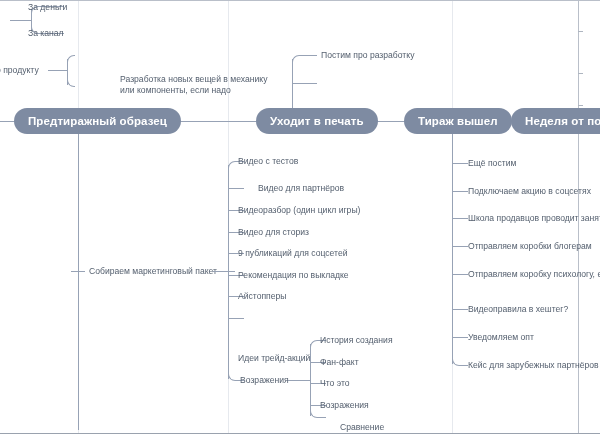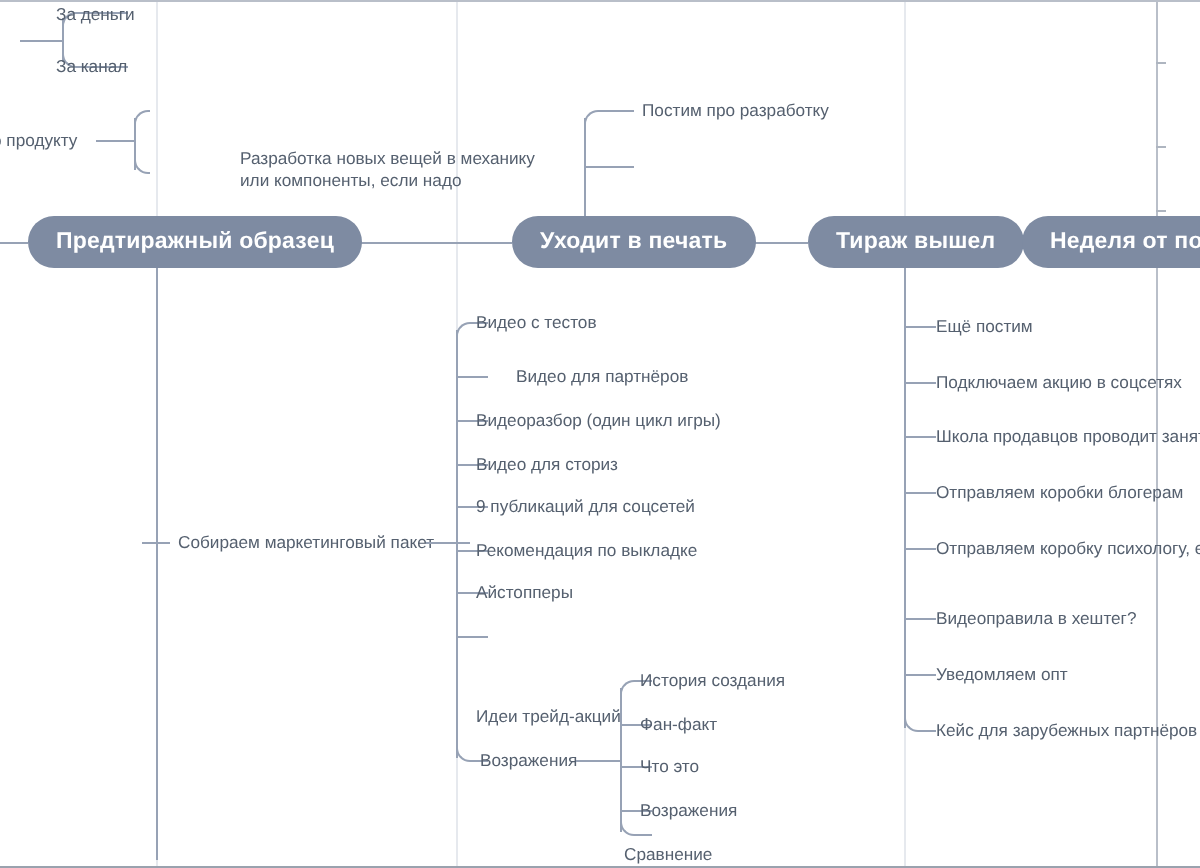--- a/index.html
+++ b/index.html
@@ -133,21 +133,21 @@
   <div class="h" style="left:317px; top:339px; width:9px;"></div>
   <div class="h" style="left:310px; top:361px; width:16px;"></div>
   <div class="h" style="left:310px; top:382px; width:16px;"></div>
   <div class="h" style="left:310px; top:404px; width:16px;"></div>
   <div class="h" style="left:317px; top:416px; width:9px;"></div>
 
   <div class="leaf" style="left:320px; top:334px;">История создания</div>
   <div class="leaf" style="left:320px; top:356px;">Фан-факт</div>
   <div class="leaf" style="left:320px; top:377px;">Что это</div>
   <div class="leaf" style="left:320px; top:399px;">Возражения</div>
-  <div class="leaf" style="left:312px; top:421px;text-align:right;">Сравнение</div>
+  <div class="leaf" style="left:340px; top:421px;text-align:right;">Сравнение</div>
 
   <div class="v" style="left:452px; top:133px; height:230px;"></div>
   <div class="cap-bl" style="left:452px; top:357px;"></div>
 
   <div class="h" style="left:452px; top:162px; width:16px;"></div>
   <div class="h" style="left:452px; top:190px; width:16px;"></div>
   <div class="h" style="left:452px; top:217px; width:16px;"></div>
   <div class="h" style="left:452px; top:245px; width:16px;"></div>
   <div class="h" style="left:452px; top:273px; width:16px;"></div>
   <div class="h" style="left:452px; top:308px; width:16px;"></div>

